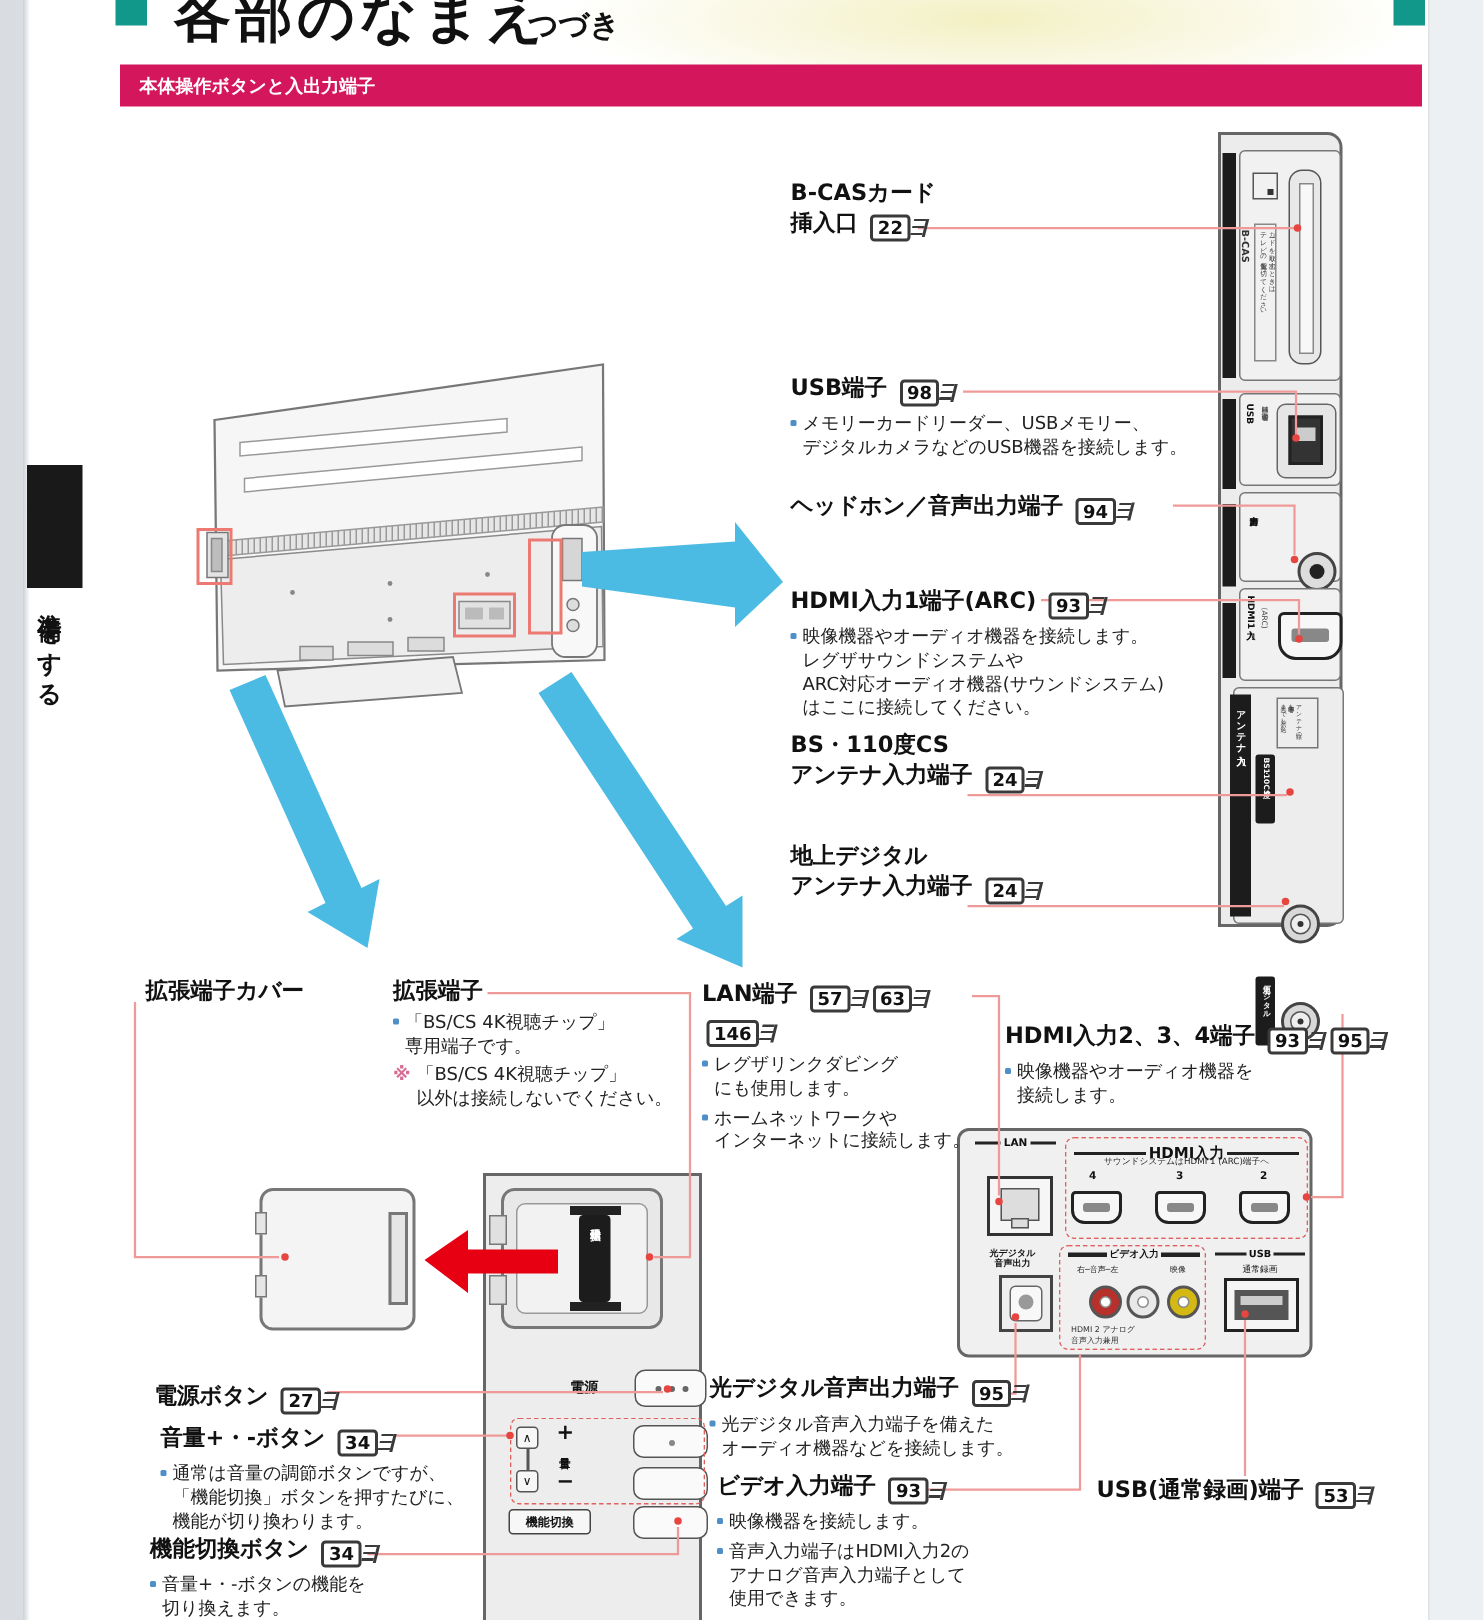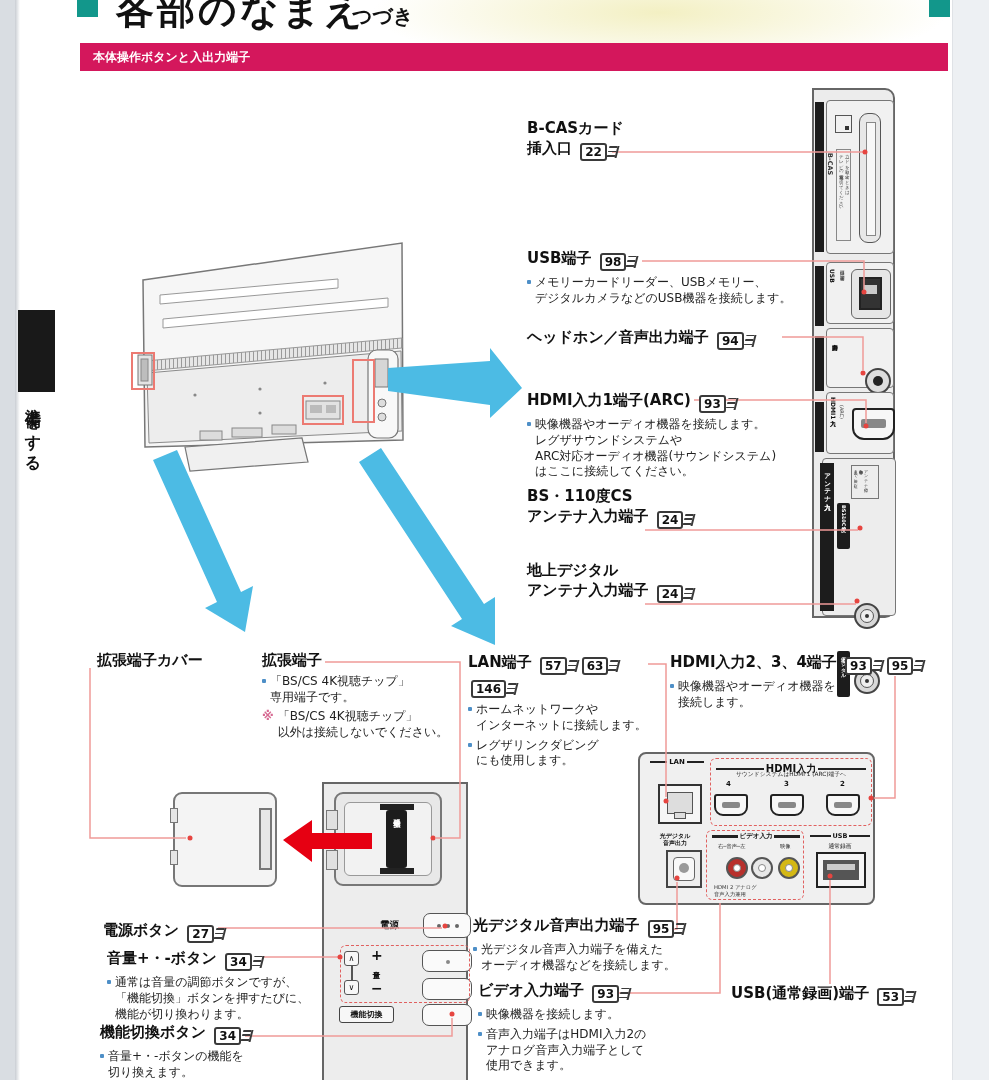--- a/index.html
+++ b/index.html
@@ -396,31 +396,31 @@
         <span class="pg-icon"></span>
       </span><span class="pg">
         <span class="pg-num">63</span>
         <span class="pg-icon"></span>
       </span><span class="pg">
         <span class="pg-num">146</span>
         <span class="pg-icon"></span>
       </span>
     <div class="bul">
         <span class="bdot"></span>
+        <span class="btxt">レグザリンクダビング
+にも使用します。</span>
+      </div>
+    <div class="bul">
+        <span class="bdot"></span>
         <span class="btxt">ホームネットワークや
 インターネットに接続します。</span>
       </div>
-    <div class="bul">
-        <span class="bdot"></span>
-        <span class="btxt">レグザリンクダビング
-にも使用します。</span>
-      </div>
-  </div>
-
-  <div class="co" style="left:670px;top:652px;width:260px;">
+  </div>
+
+  <div class="co" style="left:670px;top:680px;width:260px;">
     <span class="lbl">HDMI入力2、3、4端子 </span><span class="pg">
         <span class="pg-num">93</span>
         <span class="pg-icon"></span>
       </span><span class="pg">
         <span class="pg-num">95</span>
         <span class="pg-icon"></span>
       </span>
     <div class="bul">
         <span class="bdot"></span>
         <span class="btxt">映像機器やオーディオ機器を

